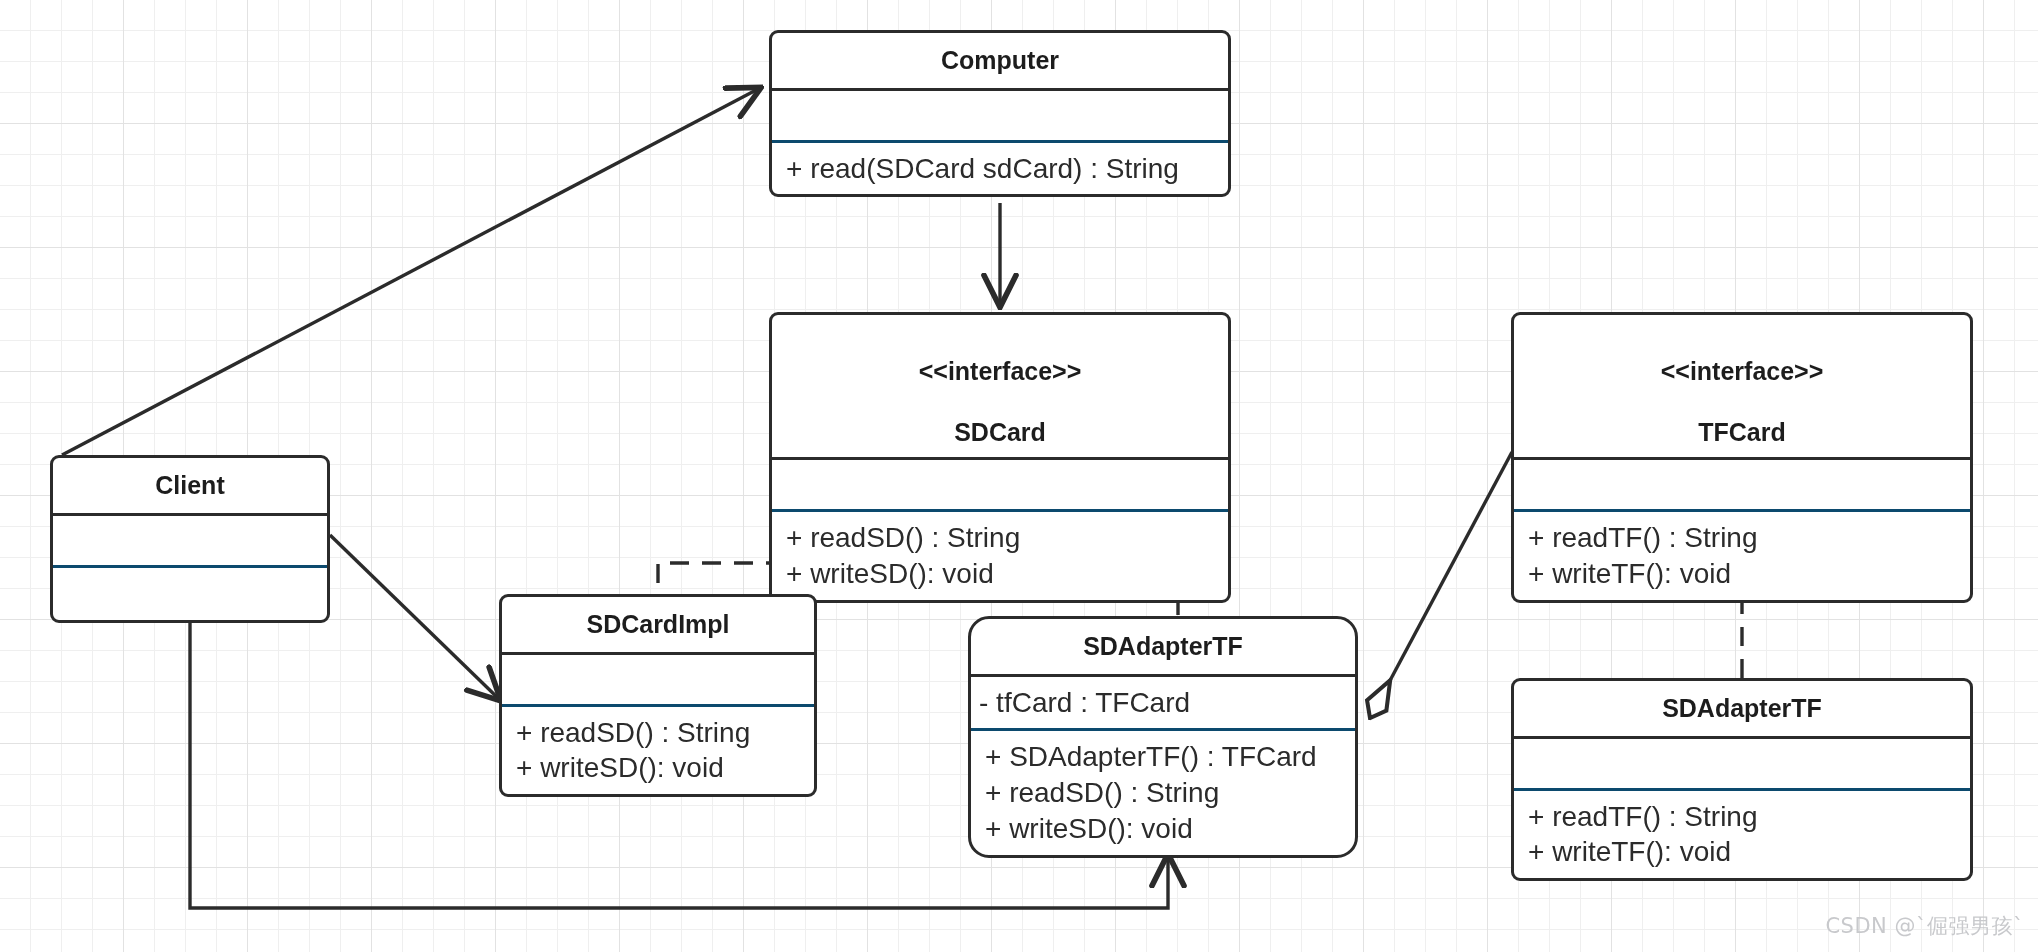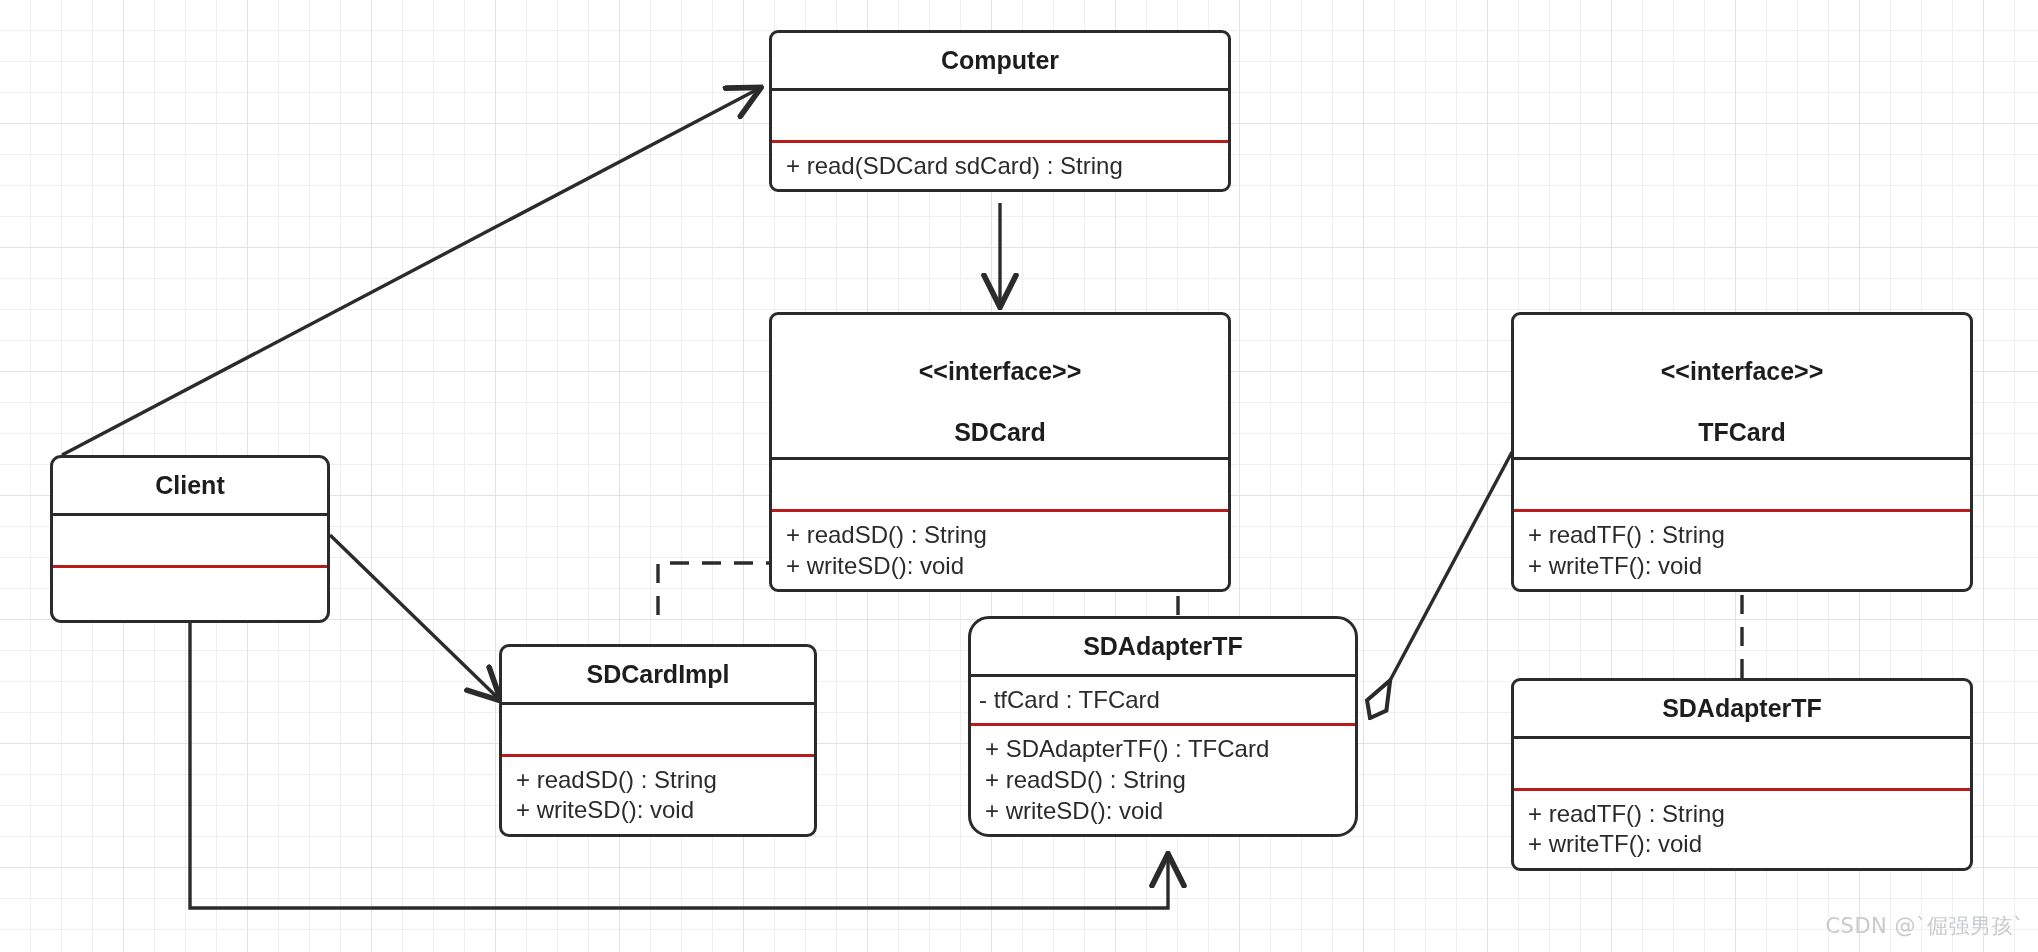--- a/index.html
+++ b/index.html
@@ -53,27 +53,27 @@
     white-space: pre-line;
   }
   .uml-title.two-line {
     padding: 10px 8px 10px 8px;
     text-align: center;
   }
   .uml-compartment {
     box-sizing: border-box;
     width: 100%;
     padding: 8px 14px;
-    font-size: 24px;
+    font-size: 28px;
     color: #2b2b2b;
     line-height: 1.28;
     flex: 1 1 auto;
   }
   .uml-compartment.divided {
-    border-bottom: 3px solid #b91c1c;
+    border-bottom: 3px solid #0c4a6e;
     padding-left: 8px;
   }
   .uml-compartment.empty {
     min-height: 52px;
   }
   .member-line {
     white-space: pre;
   }
   .watermark {
     position: absolute;
@@ -146,27 +146,27 @@
       <span>&lt;&lt;interface&gt;&gt;</span><br>
       <span>TFCard</span>
     </div>
     <div class="uml-compartment divided empty"></div>
     <div class="uml-compartment">
       <div class="member-line">+ readTF() : String</div>
       <div class="member-line">+ writeTF(): void</div>
     </div>
   </div>
 
-  <div class="uml-box" style="left:50px; top:455px; width:280px;border-radius:11px;">
+  <div class="uml-box" style="left:50px; top:455px; width:280px;">
     <div class="uml-title">Client</div>
     <div class="uml-compartment divided empty"></div>
     <div class="uml-compartment empty"></div>
   </div>
 
-  <div class="uml-box" style="left:499px; top:644px; width:318px;border-radius:10px;">
+  <div class="uml-box" style="left:499px; top:594px; width:318px;">
     <div class="uml-title">SDCardImpl</div>
     <div class="uml-compartment divided empty"></div>
     <div class="uml-compartment">
       <div class="member-line">+ readSD() : String</div>
       <div class="member-line">+ writeSD(): void</div>
     </div>
   </div>
 
   <div class="uml-box" style="left:968px; top:616px; width:390px;border-radius:21px;">
     <div class="uml-title">SDAdapterTF</div>

